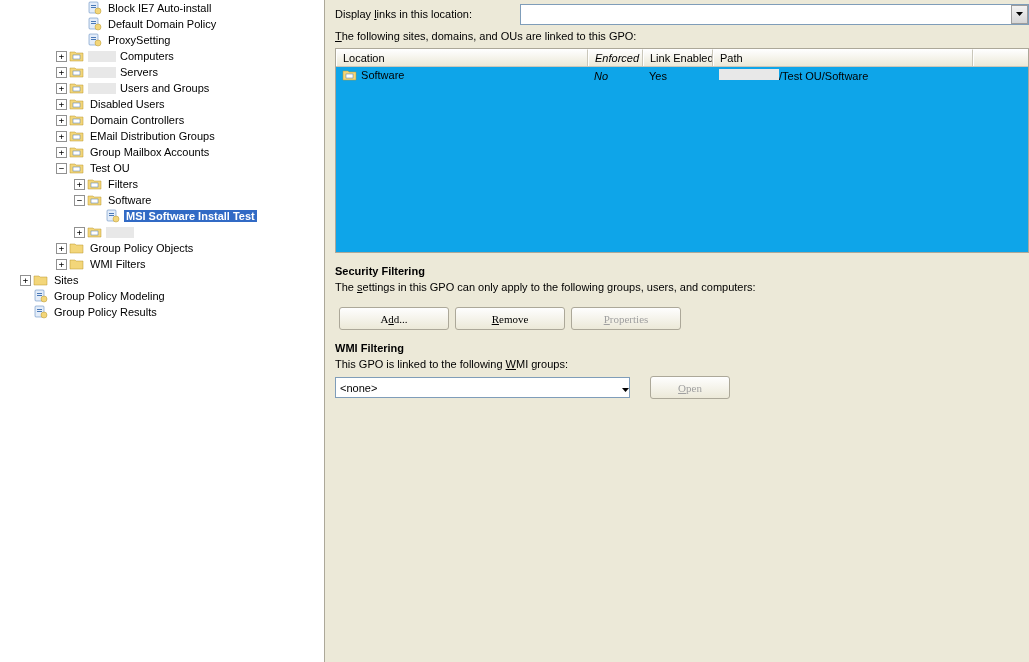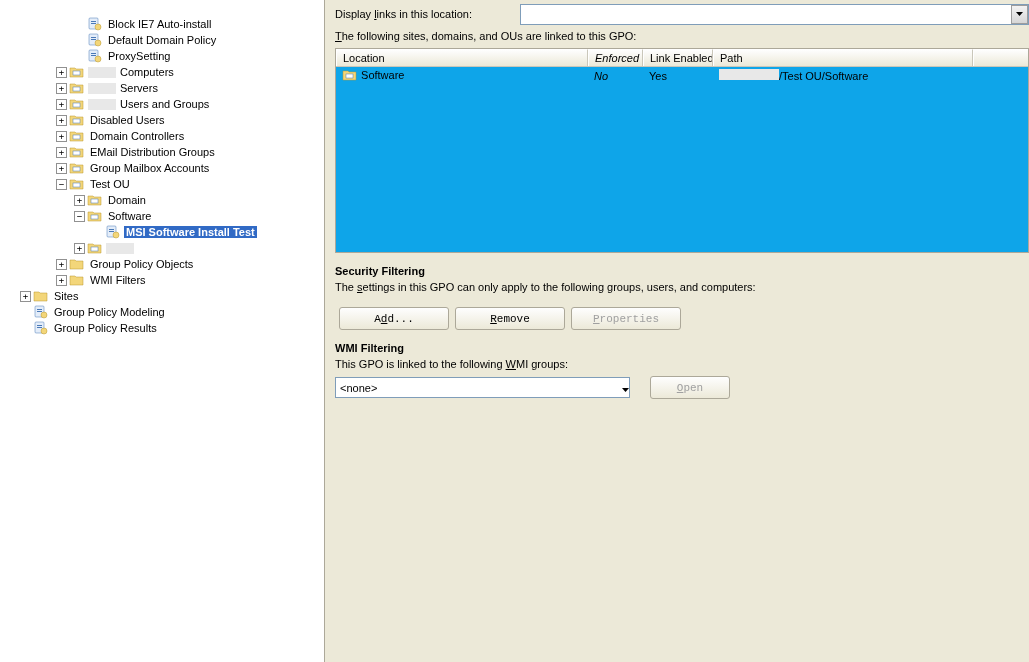--- a/index.html
+++ b/index.html
@@ -10,21 +10,21 @@
   background: #ece9d8;
   color: #000;
   width: 1029px;
   height: 662px;
   overflow: hidden;
   display: flex;
 }
 .left-panel {
   width: 325px;
   background: #fff;
-  padding-top: 16px;
+  padding-top: 0;
   padding-left: 0;
   border-right: 1px solid #aca899;
   overflow: hidden;
 }
 .tree { padding-left: 20px; padding-top: 0; }
 .tree-item {
   display: flex;
   align-items: center;
   height: 16px;
   white-space: nowrap;
@@ -116,21 +116,21 @@
 .sec-lv .lv-headers .hcell:first-child { width:410px; }
 .sec-lv .lv-headers .hcell:last-child { flex:1; }
 .sec-lv .lv-row .cell { width:410px; display:flex; align-items:center; }
 
 .btn-row { display:flex; gap:6px; padding: 8px 0 6px 4px; }
 .btn {
   width:110px; height:23px;
   background:linear-gradient(#fefefe,#ece9d8);
   border:1px solid #aca899;
   border-radius:3px;
-  font-family: Liberation Mono, monospace;
+  font-family: Liberation Serif, serif;
   font-size:11px;
   cursor:pointer;
 }
 .btn:disabled, .btn.disabled { color:#a0a0a0; cursor:default; }
 .wmi-row { display:flex; align-items:center; gap:20px; padding-bottom:6px;}
 .wmi-select {
   width:295px; height:21px;
   background:#fff; border:1px solid #7f9db9;
   display:flex; align-items:center; justify-content:space-between;
   padding-left:4px;
@@ -263,21 +263,21 @@
         <span class="label">Test OU</span>
       </div>
       <div class="tree-item indent-3">
         <span class="expander">+</span>
         <span class="icon">
           <svg width="16" height="16" viewBox="0 0 16 16">
             <path class="icon-folder" d="M1 4 L6 4 L7 5 L14 5 L14 13 L1 13 Z"></path>
             <rect x="4" y="7" width="7" height="4" fill="#fff" stroke="#4a79b7" stroke-width="0.5"></rect>
           </svg>
         </span>
-        <span class="label">Domain</span>
+        <span class="label">Filters</span>
       </div>
       <div class="tree-item indent-3">
         <span class="expander">−</span>
         <span class="icon">
           <svg width="16" height="16" viewBox="0 0 16 16">
             <path class="icon-folder" d="M1 4 L6 4 L7 5 L14 5 L14 13 L1 13 Z"></path>
             <rect x="4" y="7" width="7" height="4" fill="#fff" stroke="#4a79b7" stroke-width="0.5"></rect>
           </svg>
         </span>
         <span class="label">Software</span>

